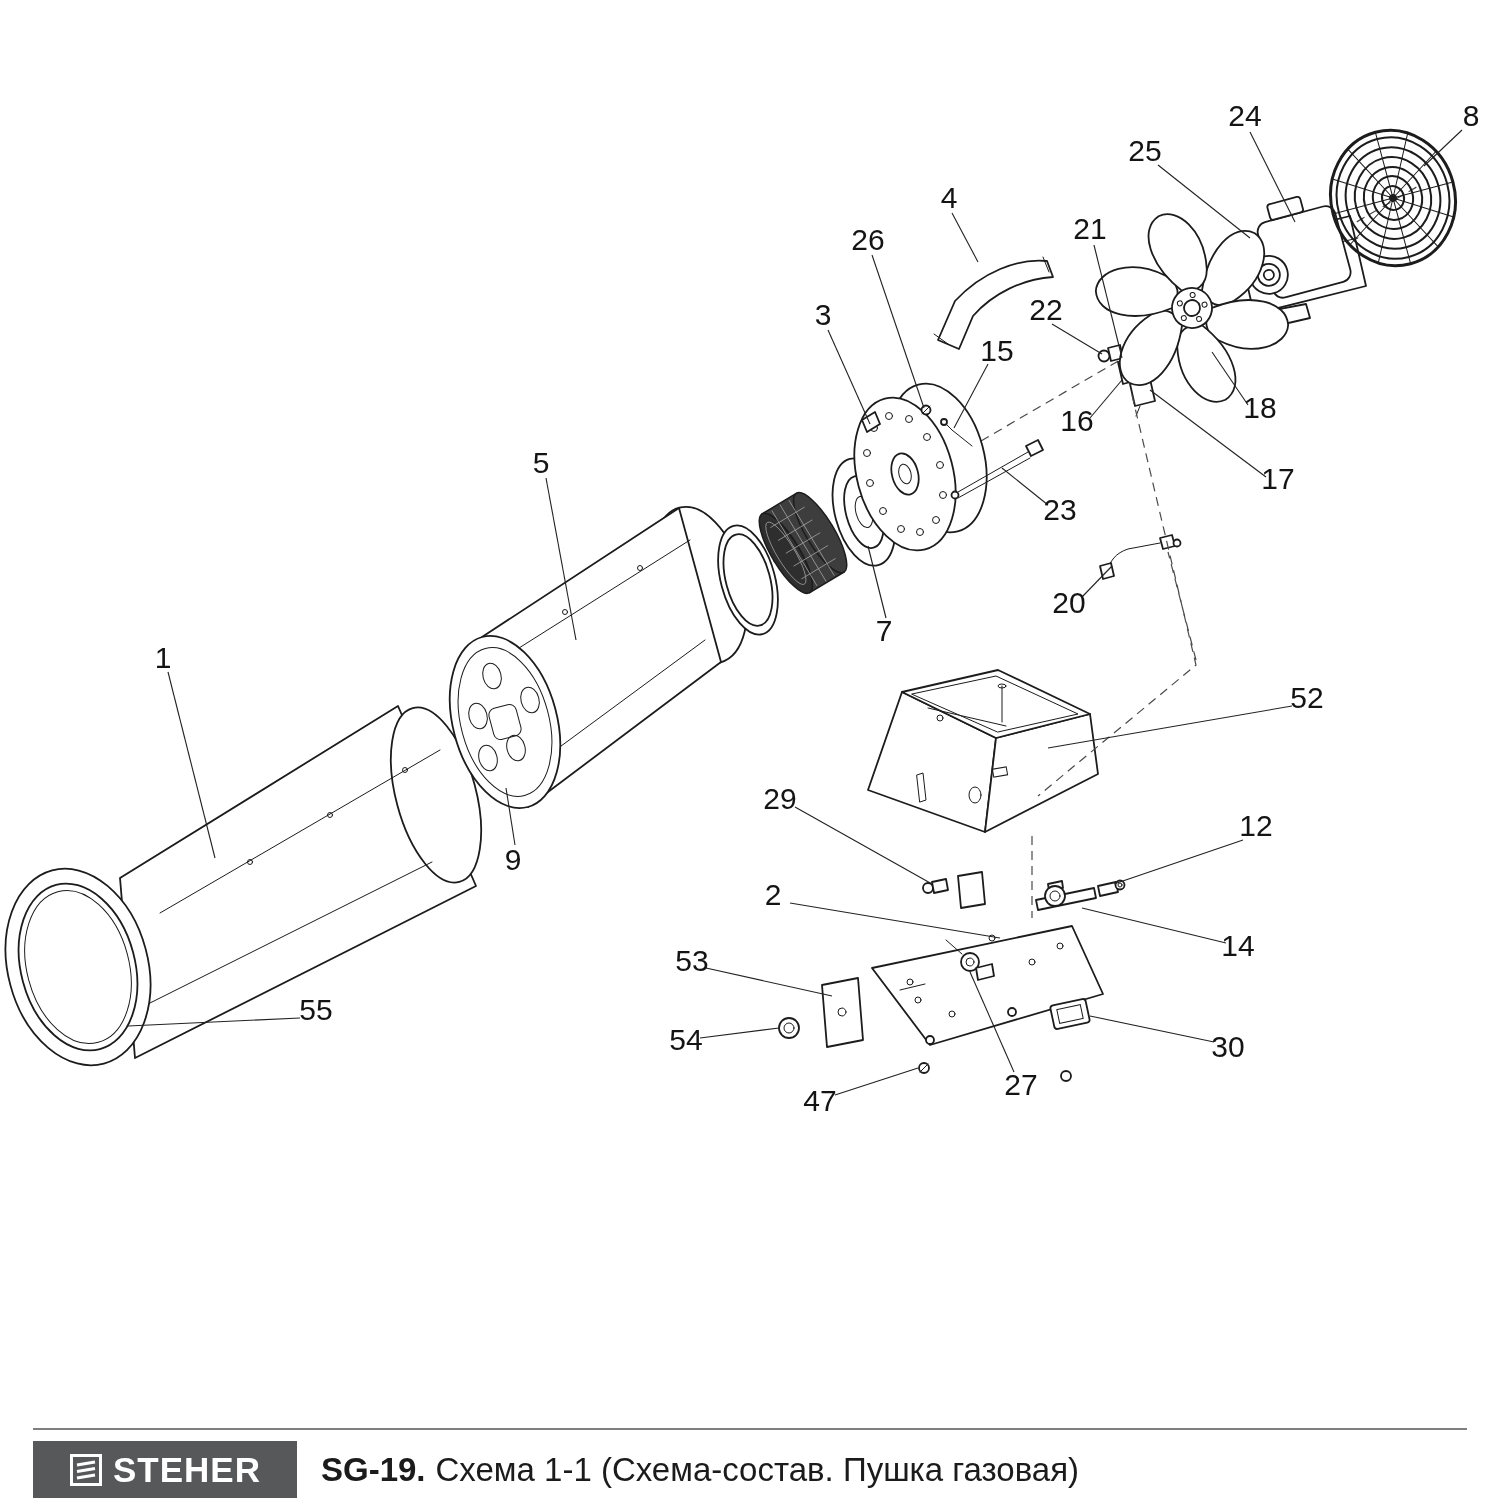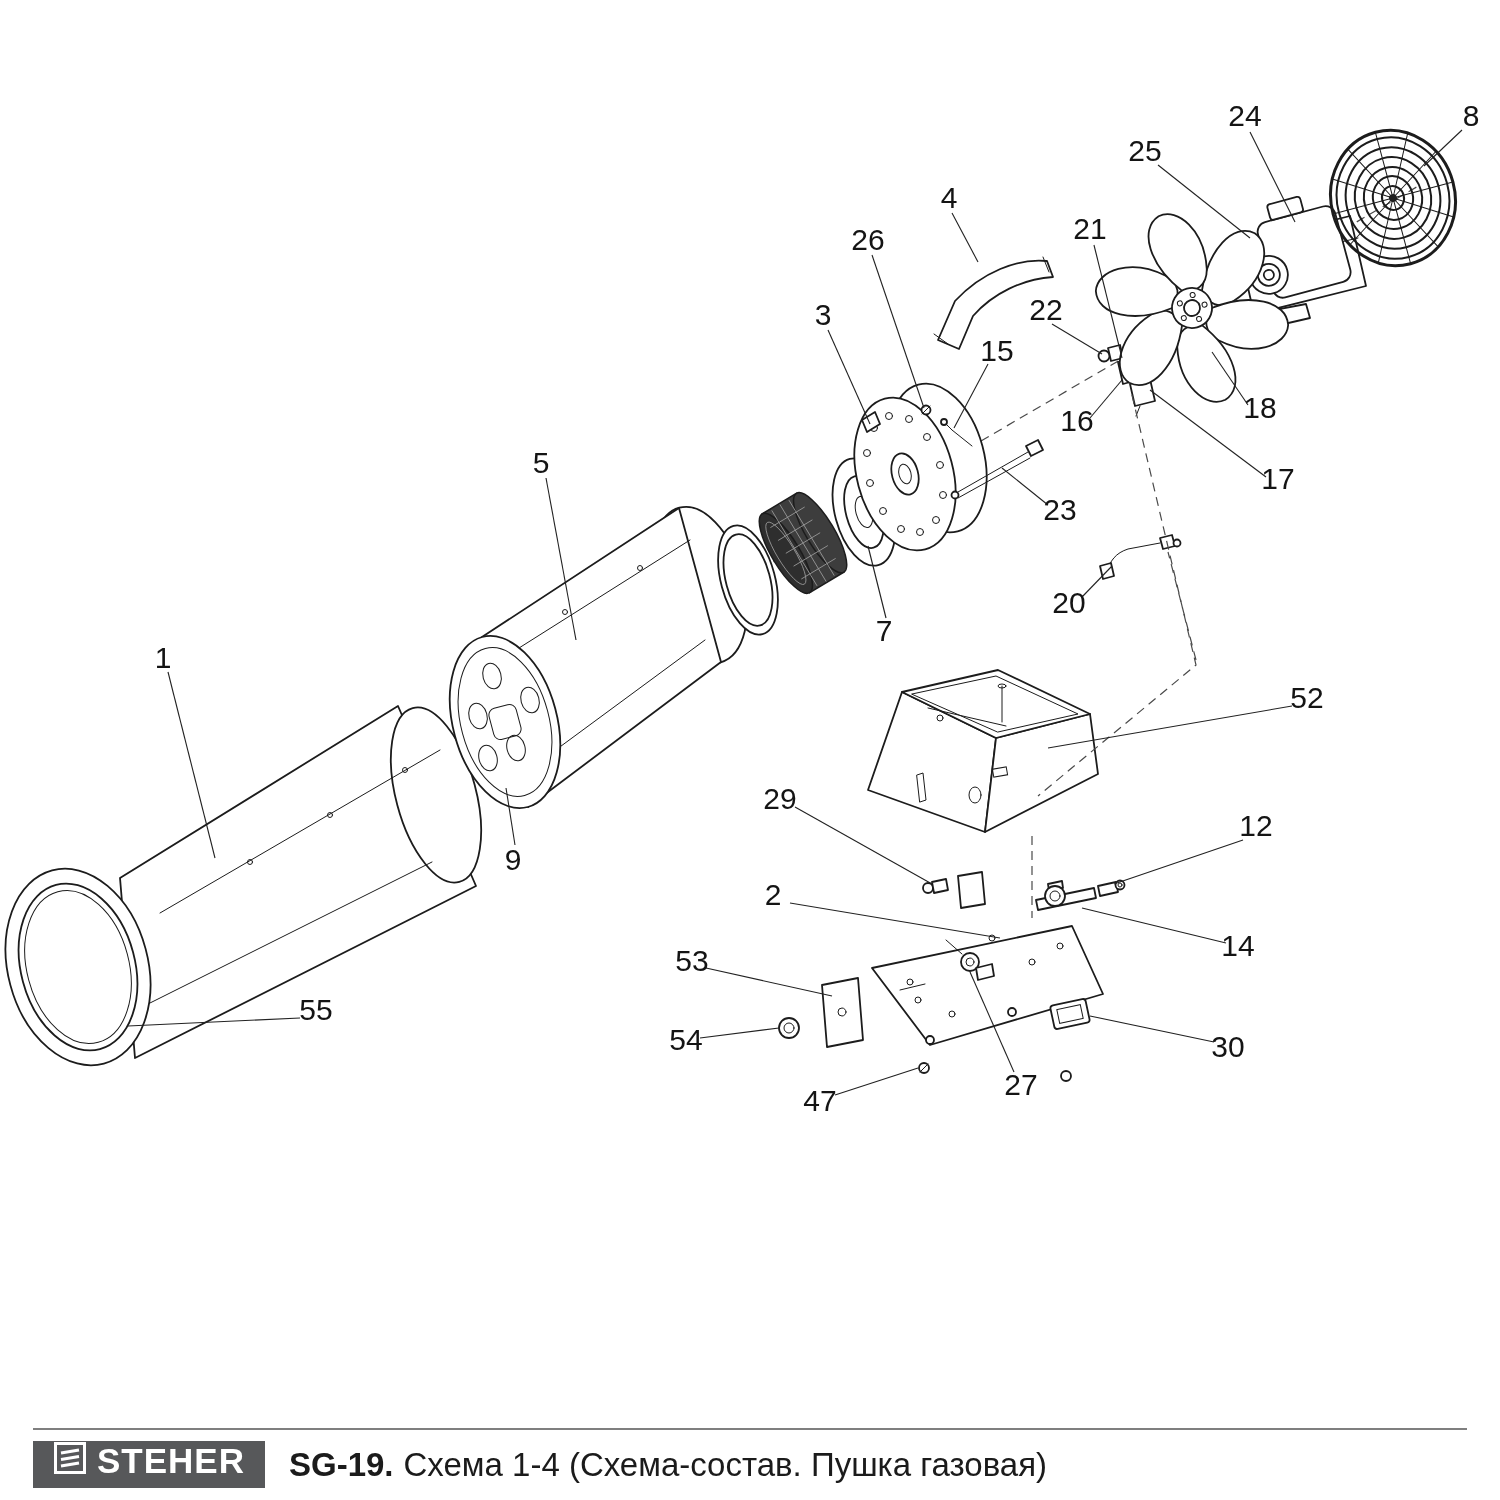--- a/index.html
+++ b/index.html
@@ -15,22 +15,22 @@
   .leader{fill:none;stroke:#222;stroke-width:1.1;}
   .callout{font-size:30px;fill:#141414;}
   .darkfill{fill:#3d3d3d;stroke:#1c1c1c;stroke-width:1.5;}
   .darker{fill:#2e2e2e;stroke:#1c1c1c;stroke-width:1.5;}
   .mesh{stroke:#9a9a9a;stroke-width:.8;fill:none;}
 
   
   .footer{position:absolute;left:33px;right:33px;top:1428px;}
   .rule{border-top:2px solid #7f7f7f;margin-bottom:11px;}
   .row{display:flex;align-items:center;gap:24px;}
-  .brand{background:#57585a;color:#fff;height:47px;padding:0 20px;display:flex;
-         align-items:flex-start;justify-content:center;gap:10px;min-width:176px;}
+  .brand{background:#57585a;color:#fff;height:57px;padding:0 36px;display:flex;
+         align-items:center;justify-content:center;gap:10px;min-width:176px;}
   .brand-text{font-weight:700;font-size:35px;letter-spacing:1px;}
   .brand-icon{width:34px;height:34px;}
   .caption{font-size:33px;color:#1b1b1b;white-space:nowrap;}
   .model{font-weight:700;margin-right:10px;}
 </style>
 </head>
 <body>
 
 <div class="page">
 
@@ -368,17 +368,17 @@
   <div class="row">
     <div class="brand">
       <svg class="brand-icon" viewBox="0 0 34 34">
         <rect x="2.5" y="2.5" width="29" height="29" fill="none" stroke="#fff" stroke-width="3"></rect>
         <line x1="8" y1="12" x2="26" y2="9" stroke="#fff" stroke-width="3"></line>
         <line x1="8" y1="18.5" x2="26" y2="15.5" stroke="#fff" stroke-width="3"></line>
         <line x1="8" y1="25" x2="26" y2="22" stroke="#fff" stroke-width="3"></line>
       </svg>
       <span class="brand-text">STEHER</span>
     </div>
-    <div class="caption"><span class="model">SG-19.</span><span>Схема 1-4 (Схема-состав. Пушка газовая)</span></div>
+    <div class="caption"><span class="model">SG-19.</span><span>Схема 1-1 (Схема-состав. Пушка газовая)</span></div>
   </div>
 </div>
 
 </div>
 
 </body></html>

